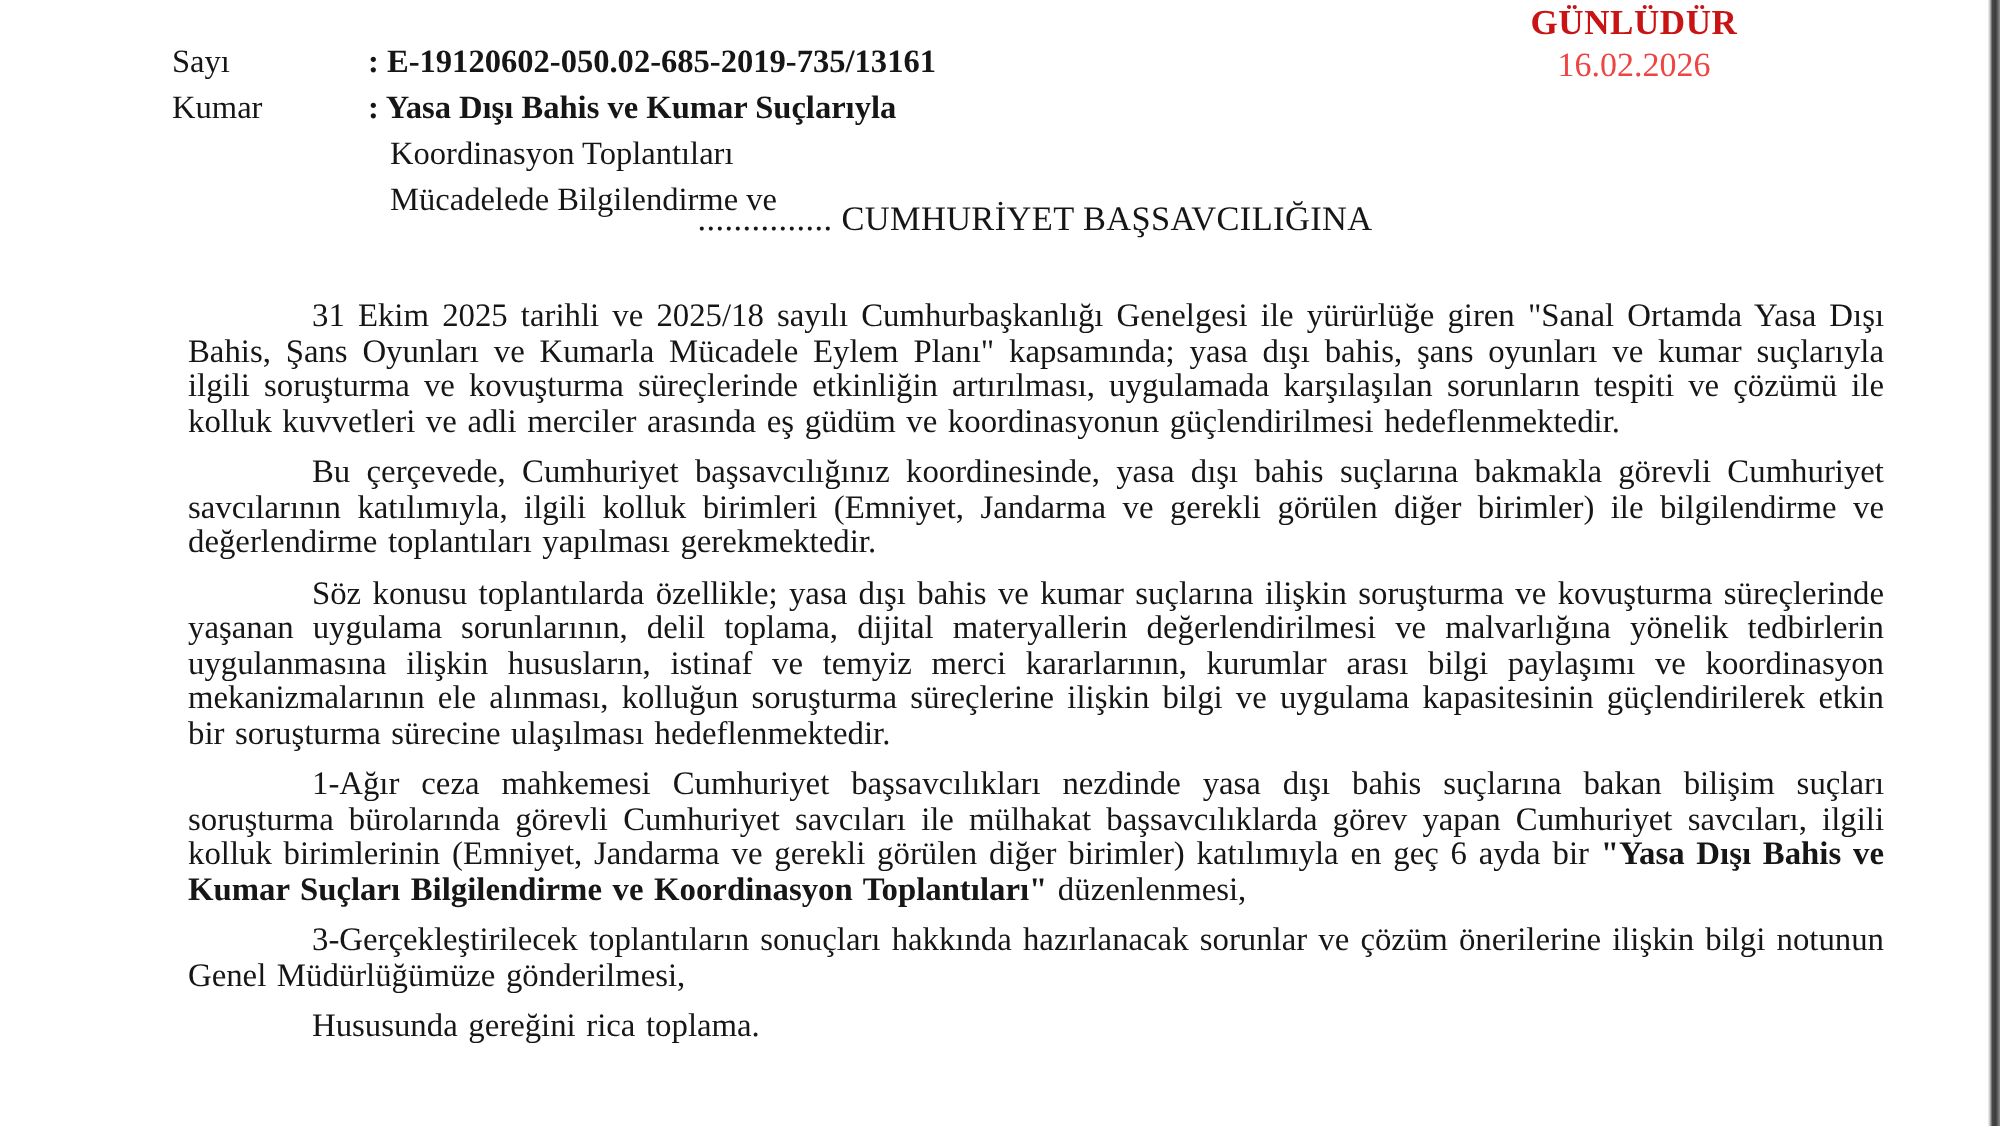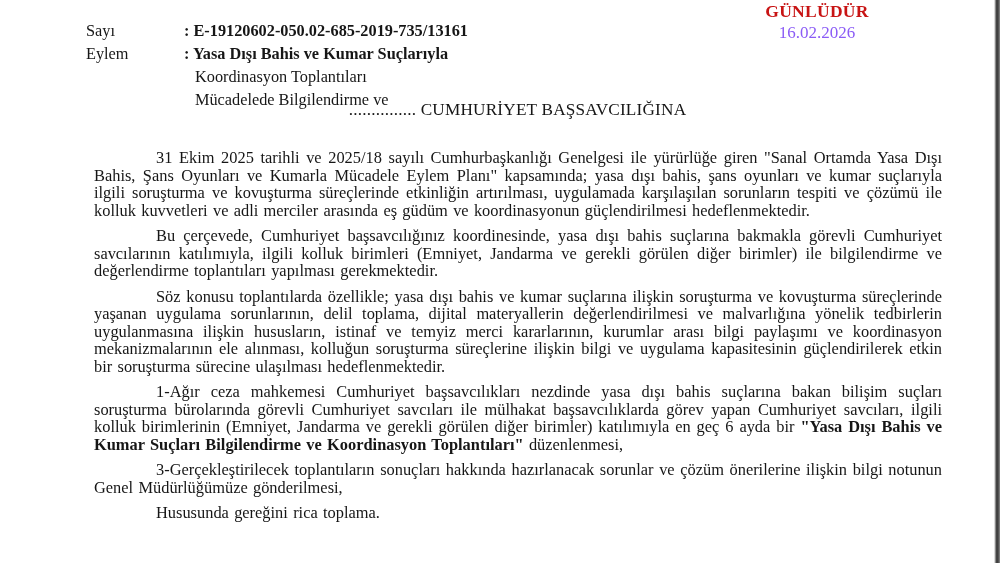--- a/index.html
+++ b/index.html
@@ -11,21 +11,21 @@
     color:#161616;
     overflow:hidden;
   }
   
   .scan-edge {
     position:absolute; top:0; right:0; width:8px; height:563px;
     background:linear-gradient(to right,#ffffff 0%,#ffffff 22%,#c9c9c9 36%,#474747 52%,#3d3d3d 74%,#8d8d8d 100%);
   }
   .stamp-block { position:absolute; left:750px; top:1px; width:134px; text-align:center; }
   .classification { font-weight:bold; font-size:17.5px; line-height:21px; letter-spacing:0.3px; }
-  .doc-date { font-size:17px; line-height:22px; color:#8b5cf6; }
+  .doc-date { font-size:17px; line-height:22px; color:#ef4444; }
 
   .meta { position:absolute; left:86px; top:19px; font-size:16.3px; line-height:23px; }
   .meta-row { display:flex;gap:29px; }
   .meta-label { flex:0 0 69px; width:69px; }
   .meta-value { white-space:nowrap;font-weight:bold; }
   .konu-cont { padding-left:11px; white-space:nowrap; }
 
   .addressee {
     position:absolute; left:85px; top:99px; width:865px;
     text-align:center; font-size:17.2px; line-height:22px; letter-spacing:0.2px;
@@ -48,21 +48,21 @@
     <div class="classification" style="color: rgb(200, 20, 20);">GÜNLÜDÜR</div>
     <div class="doc-date">16.02.2026</div>
   </div>
 
   <div class="meta">
     <div class="meta-row">
       <span class="meta-label">Sayı</span>
       <span class="meta-value">: E-19120602-050.02-685-2019-735/13161</span>
     </div>
     <div class="meta-row">
-      <span class="meta-label">Eylem</span>
+      <span class="meta-label">Kumar</span>
       <span>
         <div class="meta-value">: Yasa Dışı Bahis ve Kumar Suçlarıyla</div>
         <div class="konu-cont">Koordinasyon Toplantıları</div>
         <div class="konu-cont">Mücadelede Bilgilendirme ve</div>
       </span>
     </div>
   </div>
 
   <div class="addressee">............... CUMHURİYET BAŞSAVCILIĞINA</div>
 

